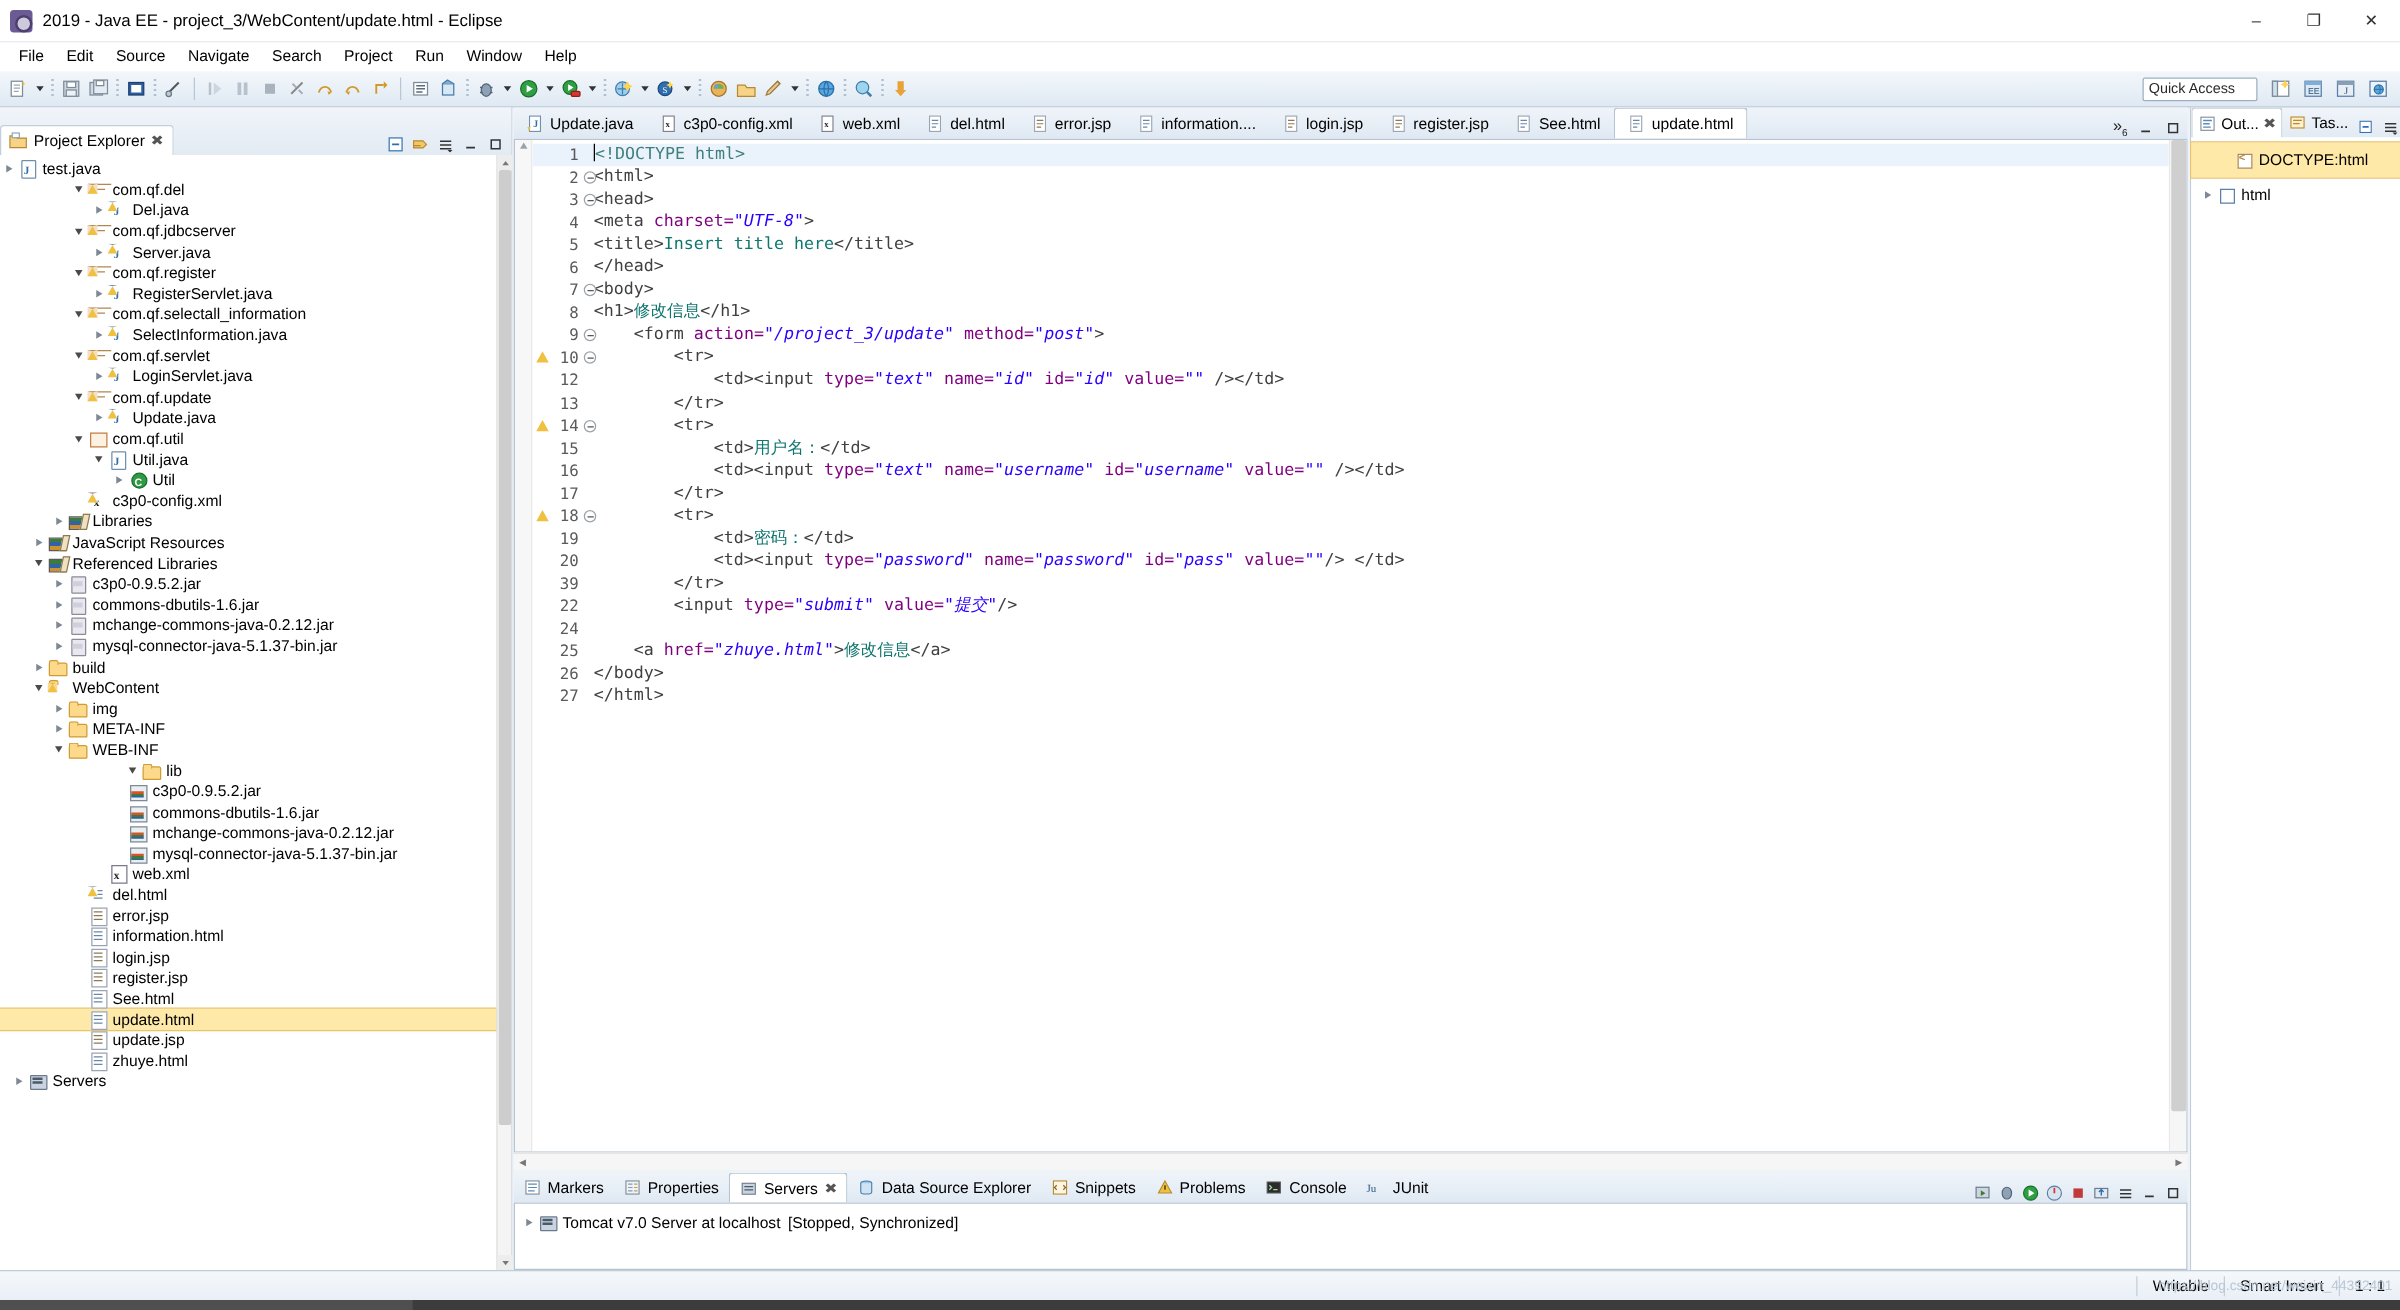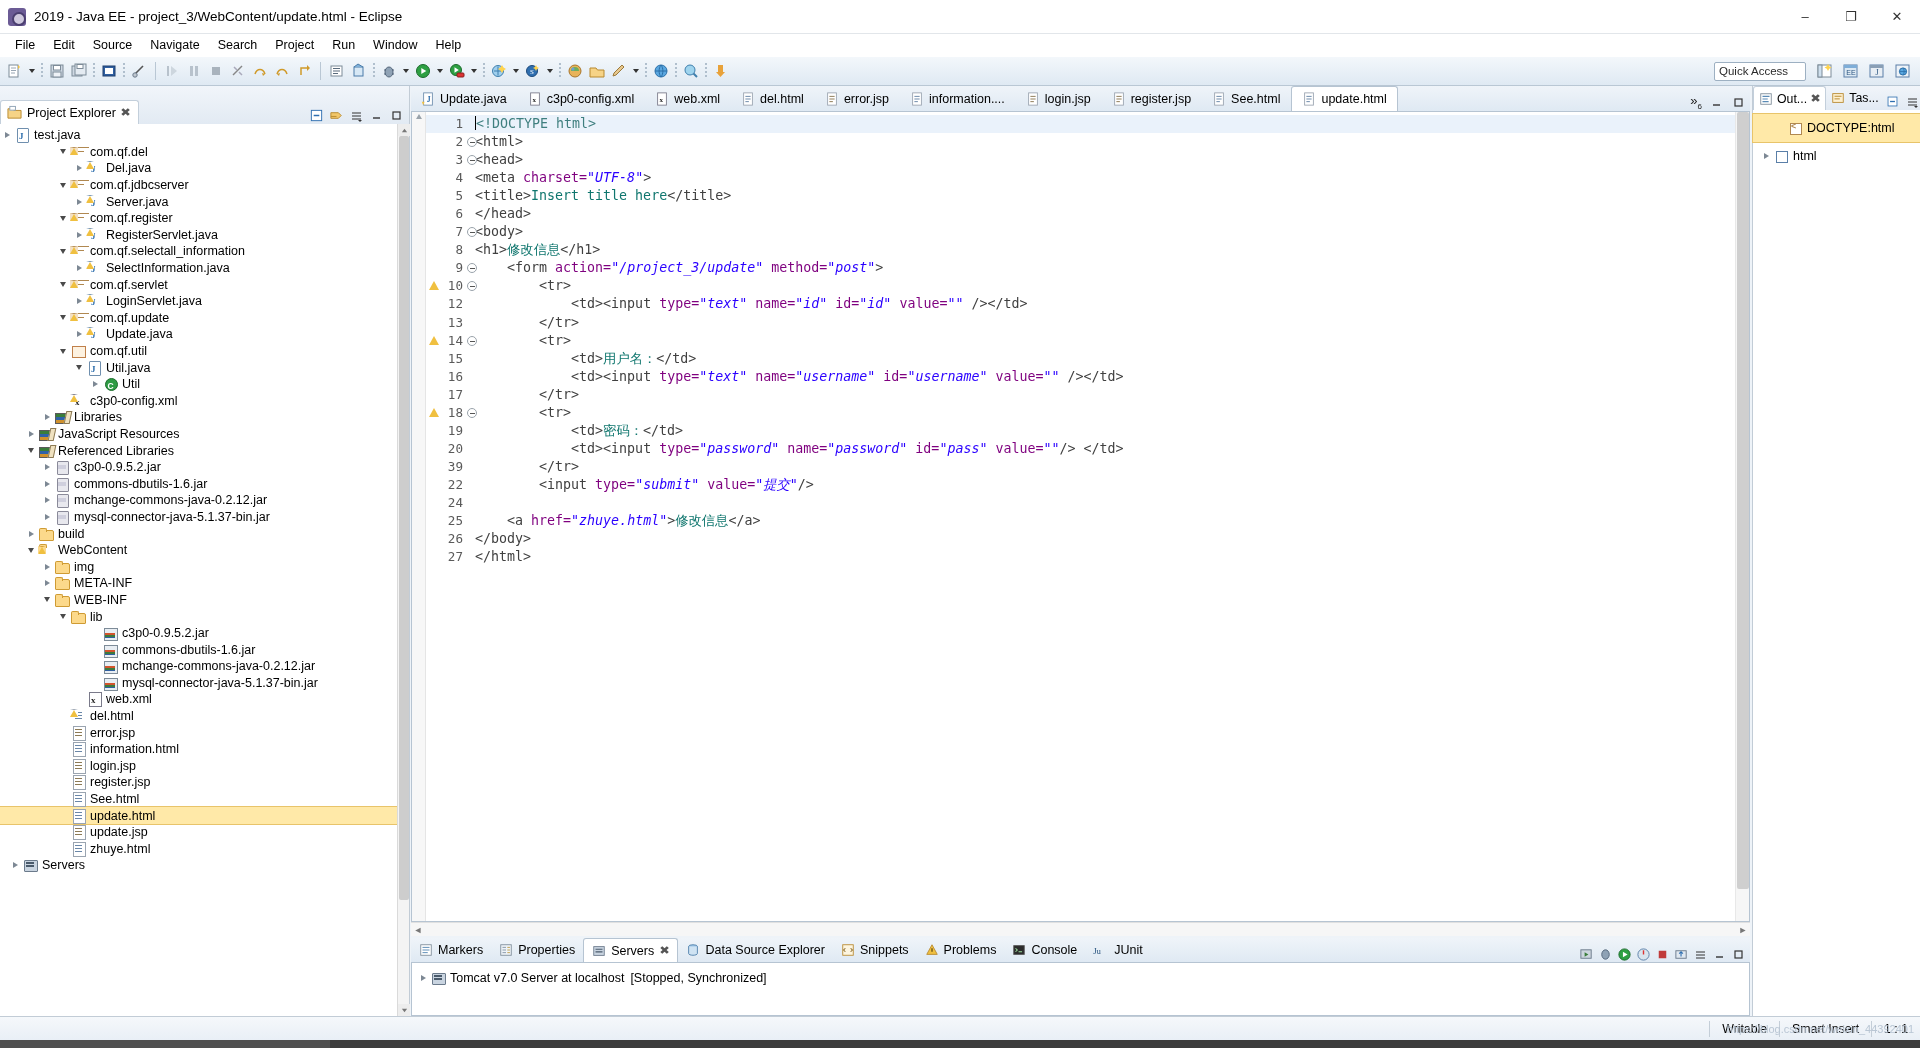--- a/index.html
+++ b/index.html
@@ -1130,21 +1130,21 @@
             <div class="tree-row" style="padding-left: 40px;">
               <span class="twisty collapsed"></span>
               <span class="tree-icon ic-folder"></span>
               <span class="tree-label">META-INF</span>
             </div>
             <div class="tree-row" style="padding-left: 40px;">
               <span class="twisty expanded"></span>
               <span class="tree-icon ic-folder"></span>
               <span class="tree-label">WEB-INF</span>
             </div>
-            <div class="tree-row" style="padding-left: 56px;">
+            <div class="tree-row" style="padding-left: 56px; margin-left: 43px;">
               <span class="twisty expanded"></span>
               <span class="tree-icon ic-folder"></span>
               <span class="tree-label">lib</span>
             </div>
             <div class="tree-row" style="padding-left: 88px;">
               <span class="twisty"></span>
               <span class="tree-icon ic-jarjava"></span>
               <span class="tree-label">c3p0-0.9.5.2.jar</span>
             </div>
             <div class="tree-row" style="padding-left: 88px;">

